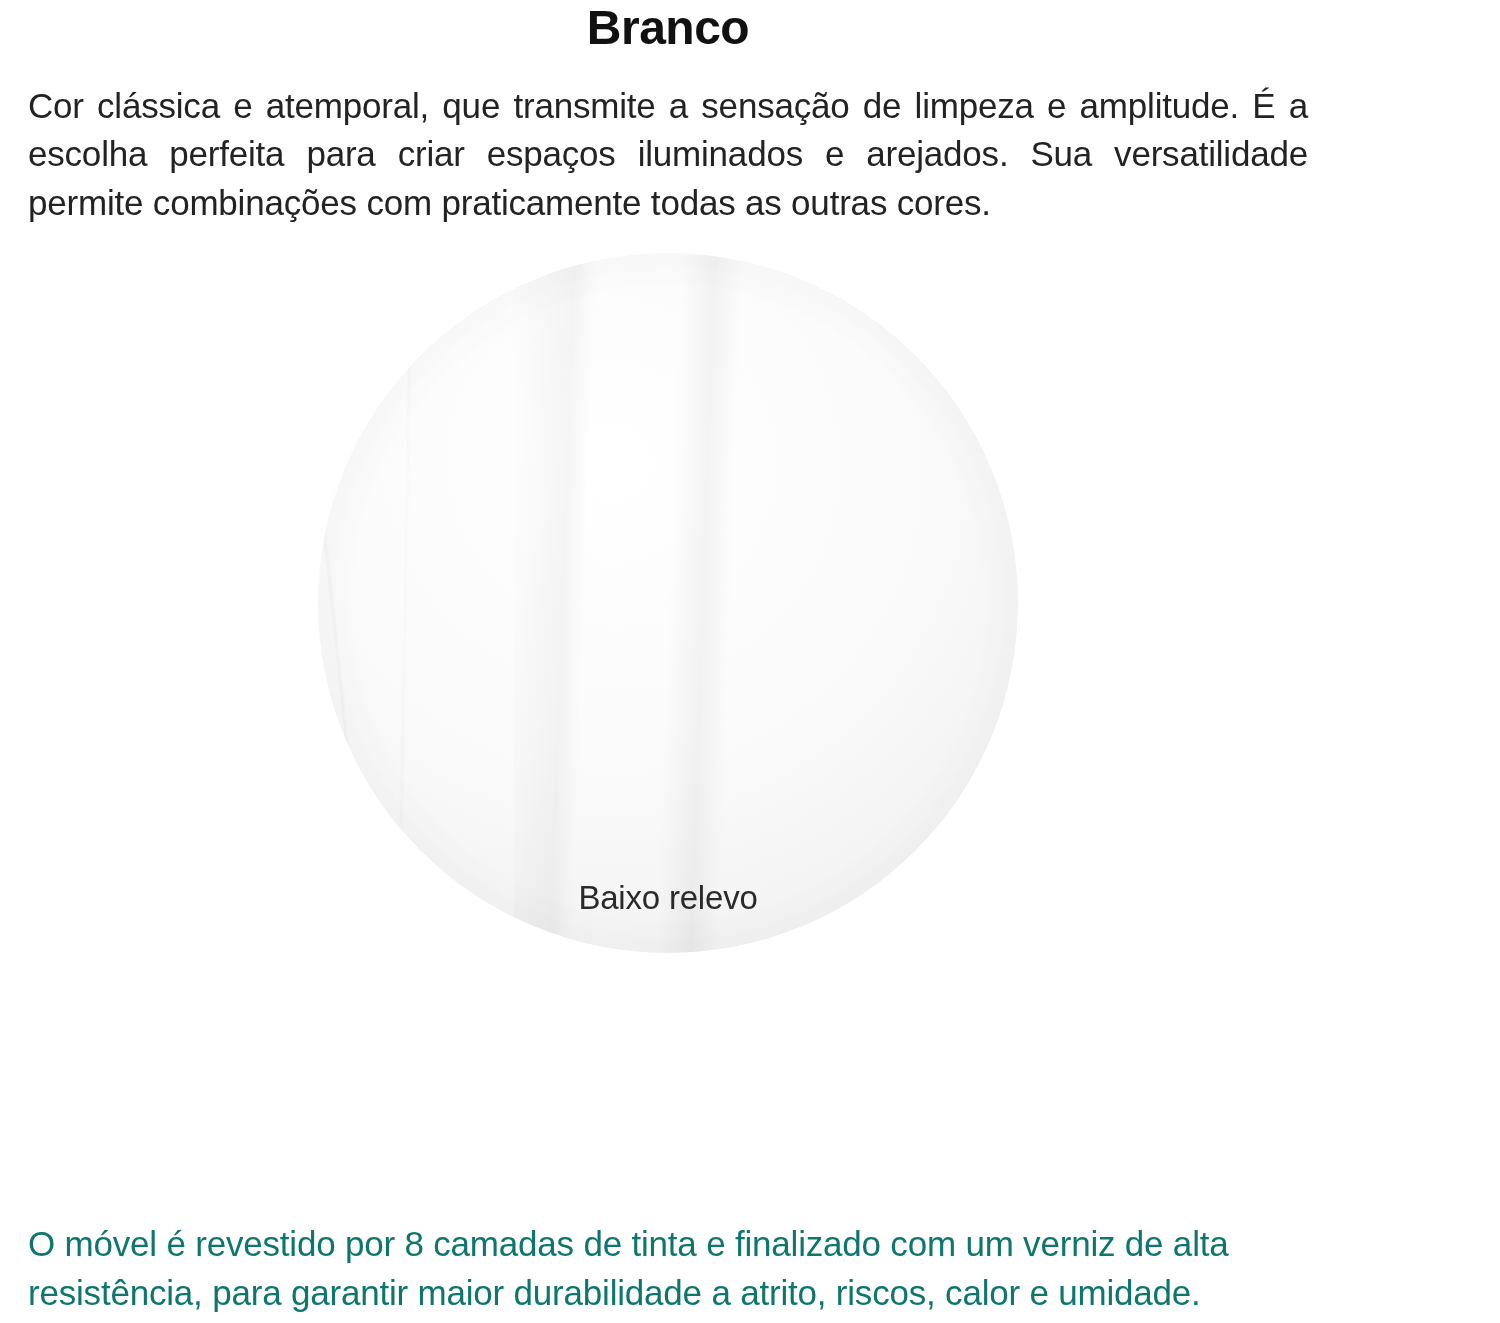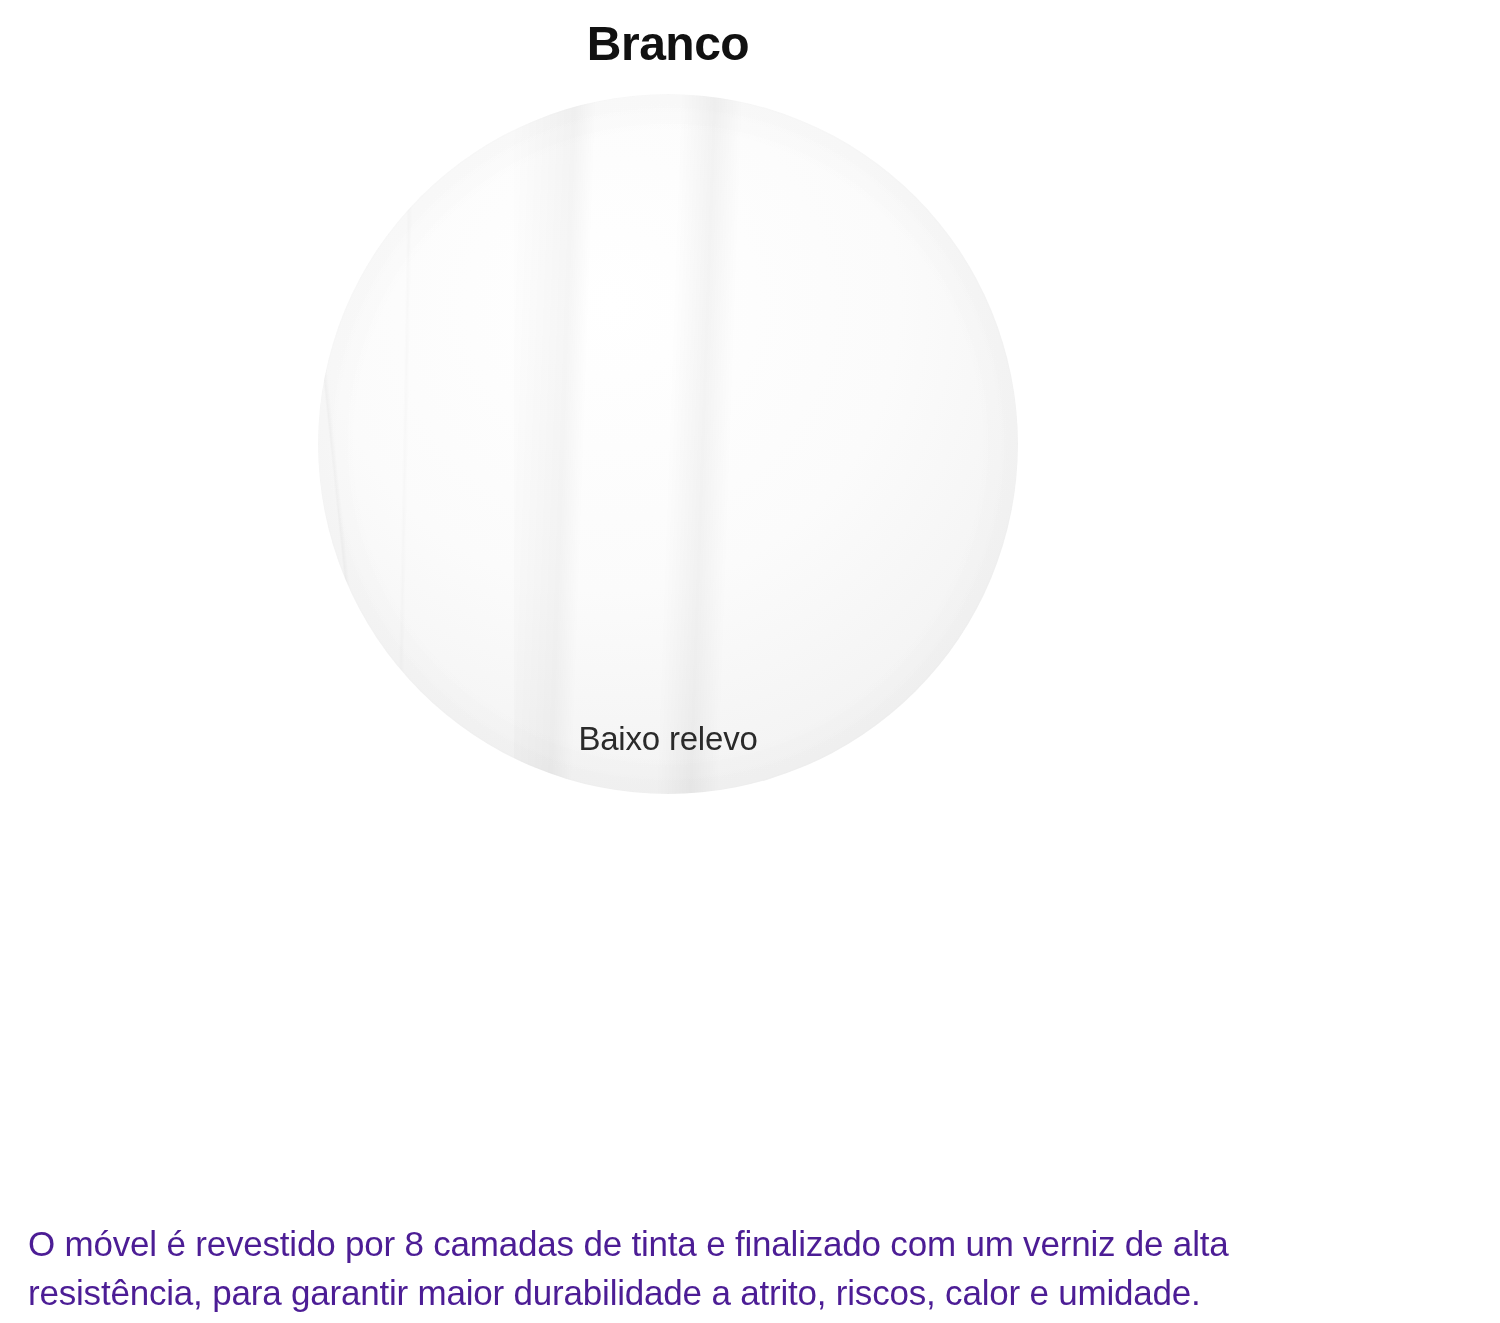--- a/index.html
+++ b/index.html
@@ -15,21 +15,21 @@
     color: #1b1b1b;
     overflow: hidden;
     position: relative;
   }
 
   .page {
     width: 1336px;
     height: 1323px;
     position: relative;
     box-sizing: border-box;
-    padding: 16px 28px;
+    padding: 0 28px;
   }
 
   .title {
     text-align: center;
     font-size: 48px;
     font-weight: bold;
     letter-spacing: -0.5px;
     line-height: 1.0;
     margin: 0;
     padding-top: 4px;
@@ -113,32 +113,33 @@
     text-align: right;
   }
 
   .outro {
     position: absolute;
     left: 28px;
     right: 28px;
     bottom: 6px;
     font-size: 35px;
     line-height: 1.38;
-    color: #4c1d95;
+    color: #0f766e;
     letter-spacing: -0.2px;
     margin: 0;
   }
 </style>
 </head>
 <body>
 
 <div class="page">
 
   <h1 class="title">Branco</h1>
 
+  <p class="intro">Cor clássica e atemporal, que transmite a sensação de limpeza e amplitude. É a escolha perfeita para criar espaços iluminados e arejados. Sua versatilidade permite combinações com praticamente todas as outras cores.</p>
 
   <div class="swatch-area">
     <div class="swatch">
       <div class="grain"></div>
       <div class="grain2"></div>
       <div class="grain3"></div>
       <div class="edge-shade"></div>
     </div>
     <div class="swatch-caption">Baixo relevo</div>
   </div>

